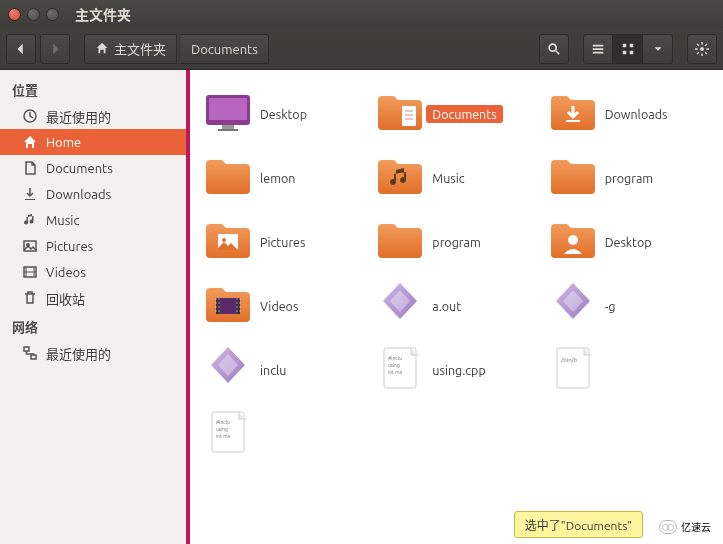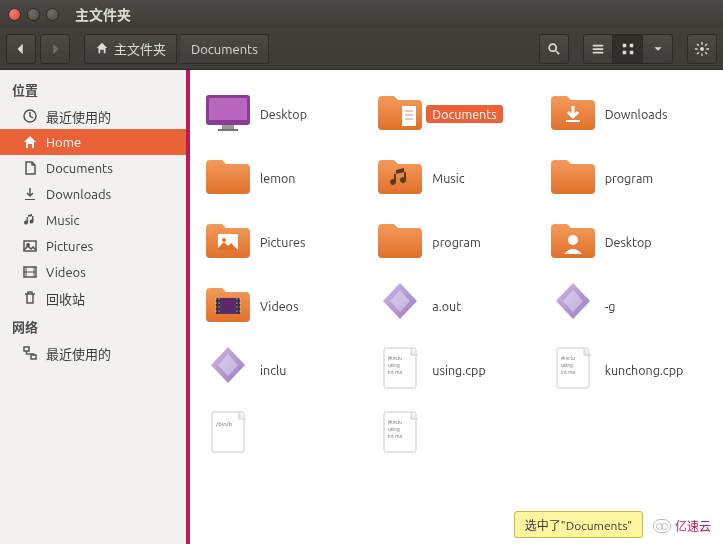--- a/index.html
+++ b/index.html
@@ -35,21 +35,21 @@
 .sb-item .eject { margin-left: auto; }
 
 .main { flex: 1; background: #fff; overflow-y: auto; padding: 16px 8px; }
 .grid { display: grid; grid-template-columns: repeat(3, 1fr); gap: 12px 0; }
 .file { display: flex; align-items: center; cursor: pointer; padding: 4px; }
 .file .icon-wrap { width: 52px; height: 44px; display: flex; align-items: center; justify-content: center; }
 .file .label { font-size: 12.5px; color: #3c3c3c; margin-top: 4px; padding: 2px 6px; border-radius: 3px; text-align: center; }
 .file.selected .label { background: #e96238; color: #fff; }
 
 .status-bar { position: absolute; right: 80px; bottom: 6px; background: #fef69f; border: 1px solid #cbb64a; padding: 4px 10px; font-size: 12px; color: #3c3c3c; border-radius: 3px; }
-.watermark { position: absolute; right: 6px; bottom: 8px; display: flex; align-items: center; gap: 4px; font-size: 12px; color: #be185d; background: rgba(255,255,255,0.8); padding: 2px 6px; border-radius: 10px; }
+.watermark { position: absolute; right: 6px; bottom: 8px; display: flex; align-items: center; gap: 4px; font-size: 10px; color: #000000; background: rgba(255,255,255,0.8); padding: 2px 6px; border-radius: 10px; }
 .watermark .wm-icon { width: 18px; height: 14px; border: 1px solid #bbb; border-radius: 7px; position: relative; }
 .watermark .wm-icon::before { content:""; position:absolute; width:5px; height:5px; border:1px solid #bbb; border-radius:50%; left:2px; top:3px; }
 .watermark .wm-icon::after { content:""; position:absolute; width:5px; height:5px; border:1px solid #bbb; border-radius:50%; right:2px; top:3px; }
 
 
 .folder-svg { width: 48px; height: 40px; }
 .desktop-svg { width: 48px; height: 38px; }
 .file-svg { width: 38px; height: 44px; }
 </style>
 </head>
@@ -419,32 +419,20 @@
               <text x="7" y="28" font-size="5" fill="#777">int ma</text>
             </svg>
           </div>
           <div class="label">using.cpp</div>
         </div>
         <div class="file">
           <div class="icon-wrap">
             <svg class="file-svg" viewBox="0 0 38 44">
               <rect x="3" y="2" width="32" height="40" rx="2" fill="#fff" stroke="#ccc"></rect>
               <path d="M30 2v7h7" fill="#eee" stroke="#ccc"></path>
-              <text x="7" y="14" font-size="5" fill="#777">#inclu</text>
-              <text x="7" y="21" font-size="5" fill="#777">using</text>
-              <text x="7" y="28" font-size="5" fill="#777">int ma</text>
-            </svg>
-          </div>
-          <div class="label">kunchong.cpp</div>
-        </div>
-        <div class="file">
-          <div class="icon-wrap">
-            <svg class="file-svg" viewBox="0 0 38 44">
-              <rect x="3" y="2" width="32" height="40" rx="2" fill="#fff" stroke="#ccc"></rect>
-              <path d="M30 2v7h7" fill="#eee" stroke="#ccc"></path>
               <text x="7" y="16" font-size="6" fill="#777">/bin/b</text>
             </svg>
           </div>
         </div>
         <div class="file">
           <div class="icon-wrap">
             <svg class="file-svg" viewBox="0 0 38 44">
               <rect x="3" y="2" width="32" height="40" rx="2" fill="#fff" stroke="#ccc"></rect>
               <path d="M30 2v7h7" fill="#eee" stroke="#ccc"></path>
               <text x="7" y="14" font-size="5" fill="#777">#inclu</text>

